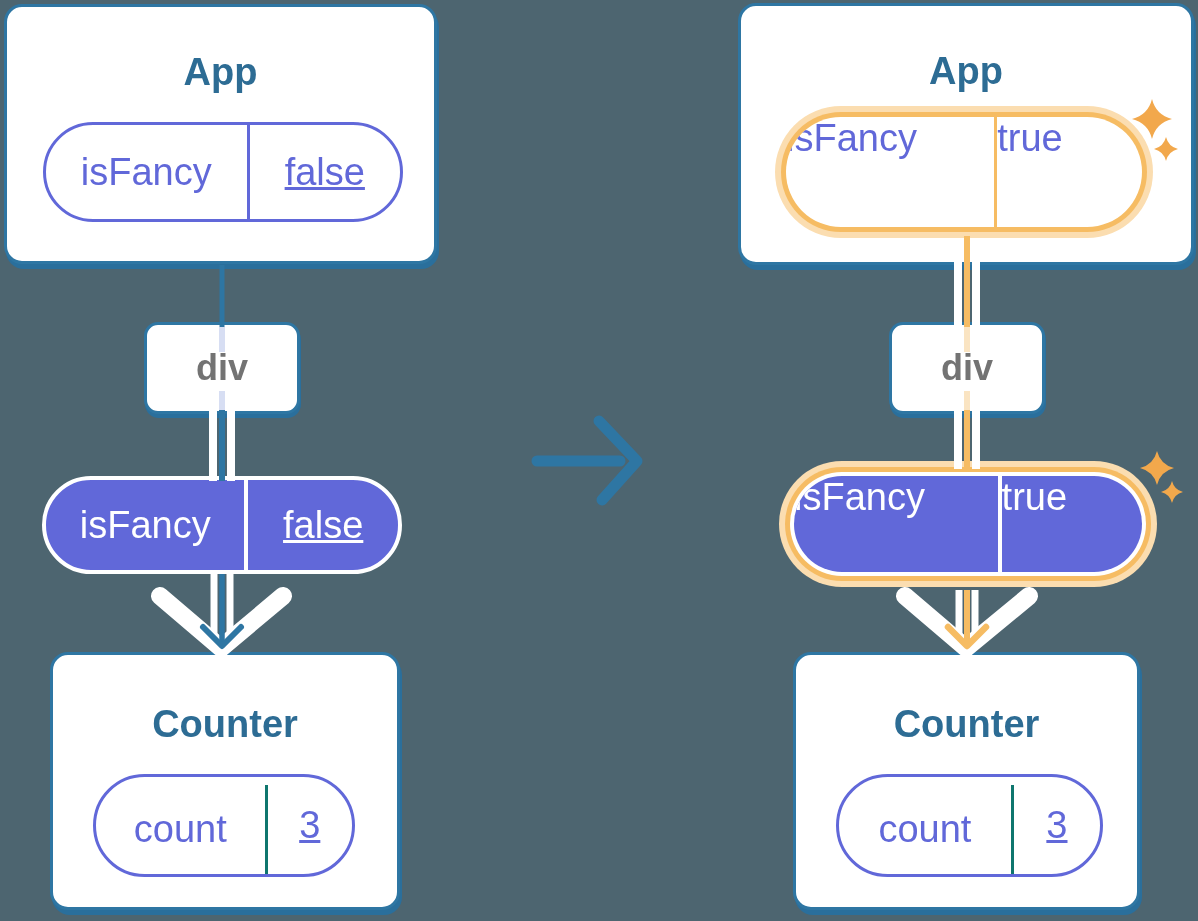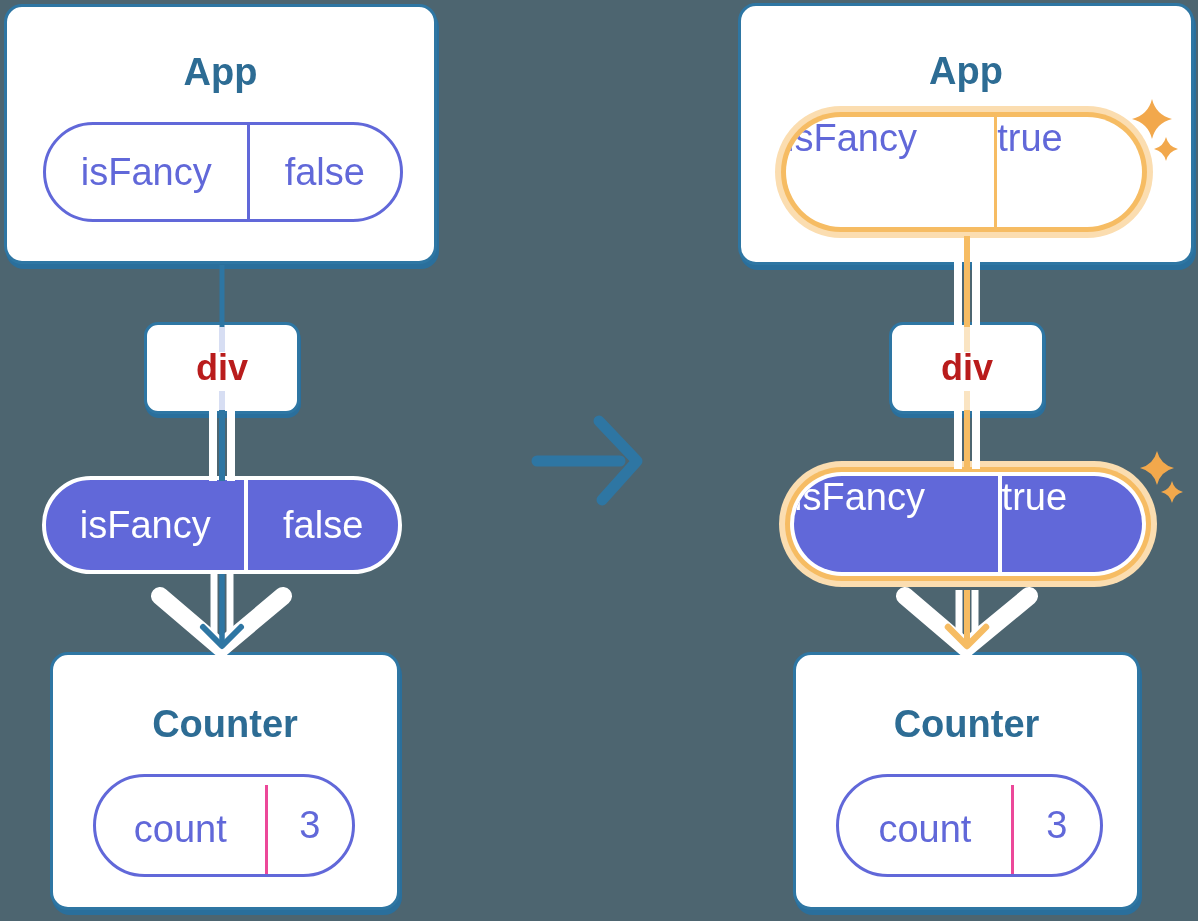--- a/index.html
+++ b/index.html
@@ -16,38 +16,38 @@
   }
   .card-title {
     position:absolute; left:0; right:0; text-align:center;
     color:#2D6C94; font-size:38px; font-weight:700;
   }
   .node-box {
     position:absolute; box-sizing:border-box; background:#fff;
     border:3px solid #2E76A3; border-radius:14px;
     box-shadow:1px 4px 0 #2A6F9C;
     display:flex; align-items:center; justify-content:center;
-    color:#b91c1c; font-size:36px; font-weight:700;
+    color:#737373; font-size:36px; font-weight:700;
   }
   .pill {
     position:absolute; box-sizing:border-box; display:flex;
     border-radius:999px; overflow:hidden; font-size:38px;
   }
   .pill .seg {
     display:flex; align-items:center; justify-content:center;
     box-sizing:border-box;
   }
   .pill .seg.name { flex:0 0 57.5%; }
-  .pill .seg.value { flex:1 1 auto; }
+  .pill .seg.value { flex:1 1 auto;text-decoration:underline; }
   .pill.outline { background:#fff; border:3px solid #6168D9; color:#6168D9; }
   .pill.outline .seg.name { border-right:3px solid #6168D9; }
   .pill.solid { background:#6168D9; border:4px solid #fff; color:#fff; }
   .pill.solid .seg.name { border-right:4px solid #fff; }
   .pill.state { font-size:38px; }
-  .pill.state .seg.name { flex:0 0 67%; border-right:3px solid #ec4899;margin-top:8px; }
+  .pill.state .seg.name { flex:0 0 67%; border-right:3px solid #0f766e;margin-top:8px; }
   .bold { font-weight:400; }
 
   
   .glow { position:absolute; box-sizing:border-box; border-radius:999px; background:#FBDDB0; padding:6px; }
   .ring-orange { box-sizing:border-box; border-radius:999px; background:#F6BC63; padding:5px; width:100%; height:100%; }
   .core { box-sizing:border-box; border-radius:999px; width:100%; height:100%; display:flex; overflow:hidden; font-size:38px; }
   .core.white { background:#fff; color:#6168D9; }
   .core.white .seg.name { flex:0 0 58.5%; border-right:3px solid #F6BC63; }
   .ring-white { box-sizing:border-box; border-radius:999px; background:#fff; padding:4px; width:100%; height:100%; }
   .core.purple { background:#6168D9; color:#fff; }

